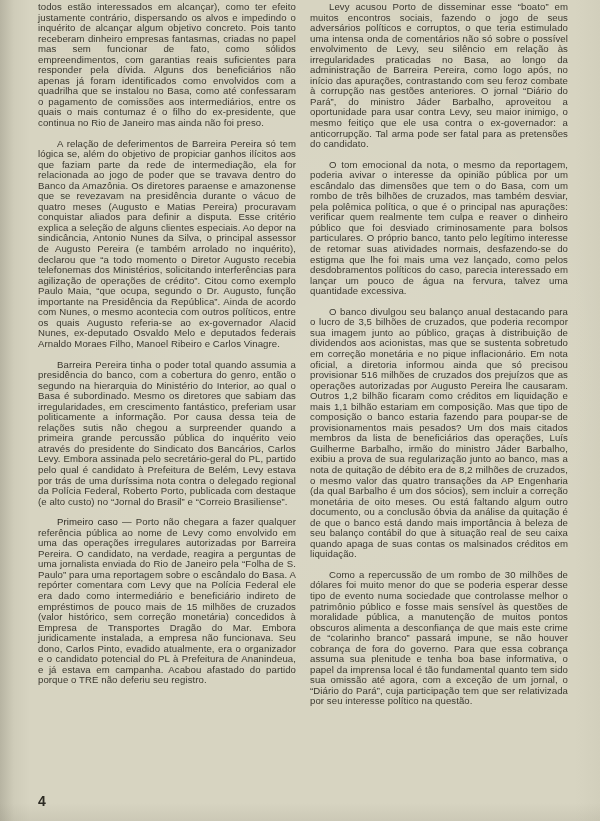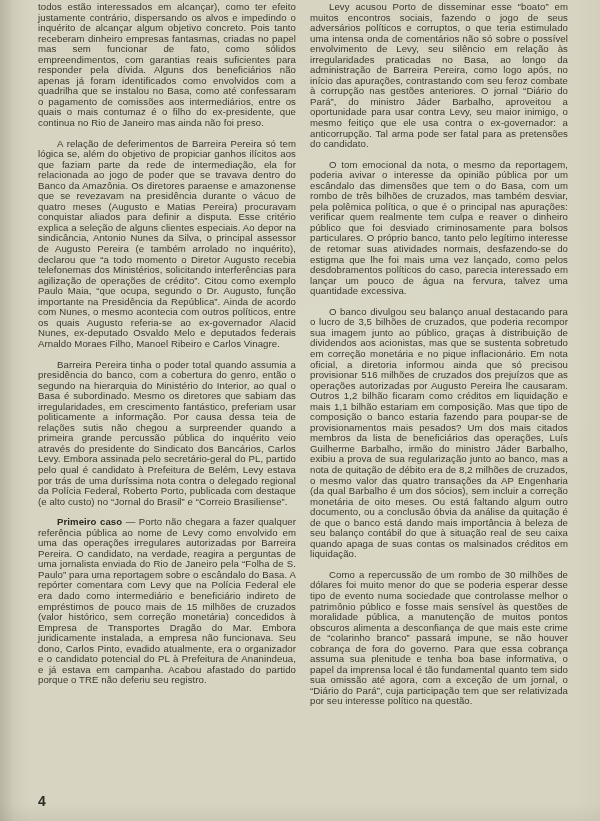--- a/index.html
+++ b/index.html
@@ -52,21 +52,21 @@
     color: #3a382f;
     text-align: justify;
     text-justify: inter-word;
     hyphens: auto;
     -webkit-hyphens: auto;
   }
   .column p.indent {
     text-indent: 19px;
   }
   .lead {
-    font-weight: bold;
+    font-weight: normal;
     color: #2c2a23;
   }
   .page-number {
     position: absolute;
     left: 38px;
     bottom: 12px;
     font-size: 14px;
     font-weight: bold;
     color: #2c2a23;
   }

